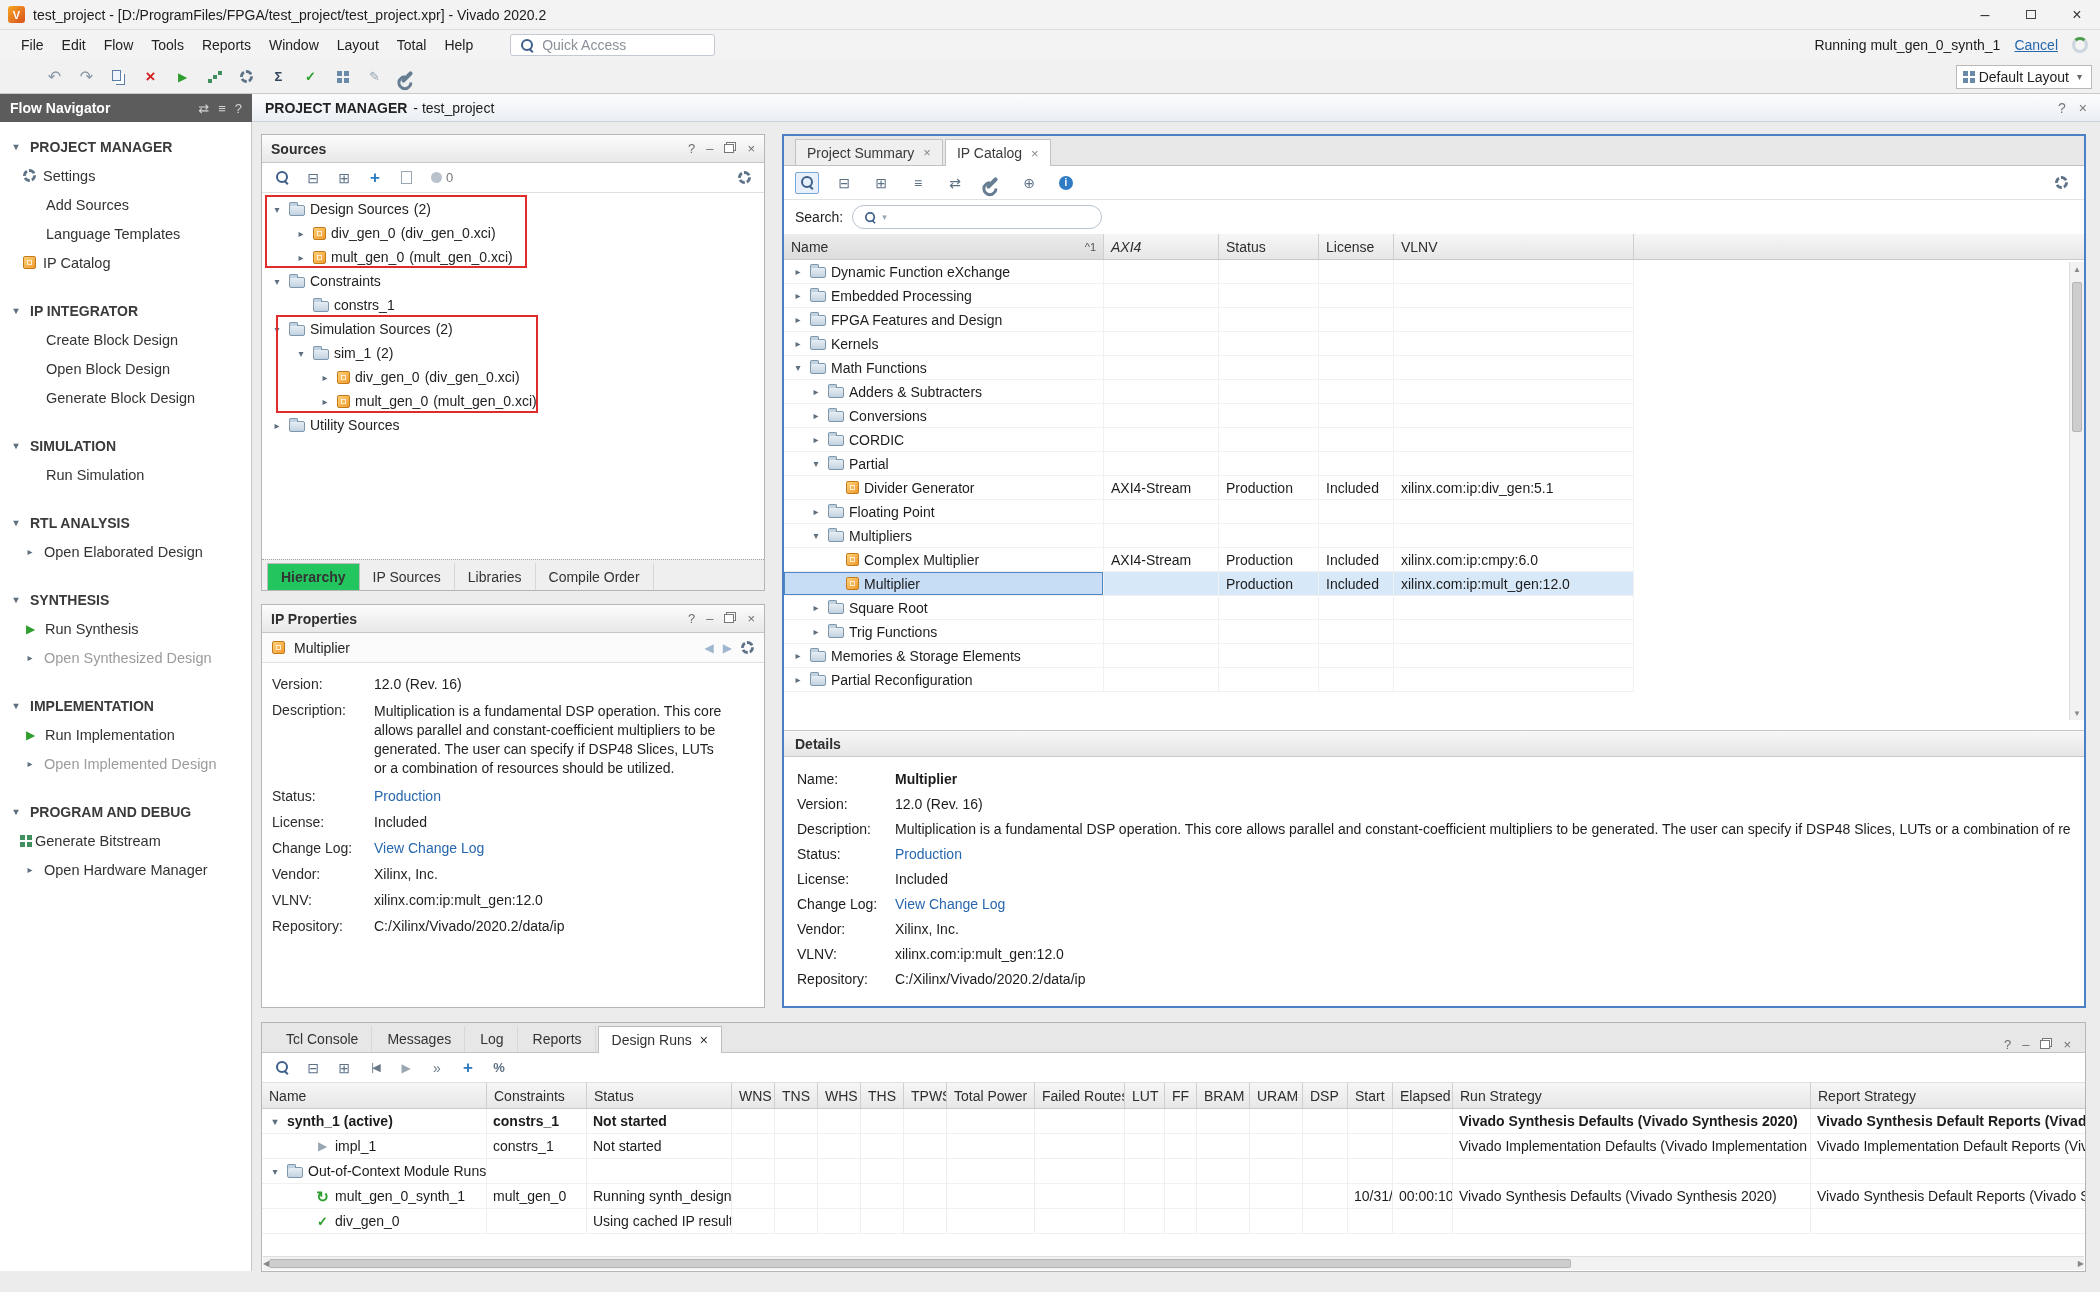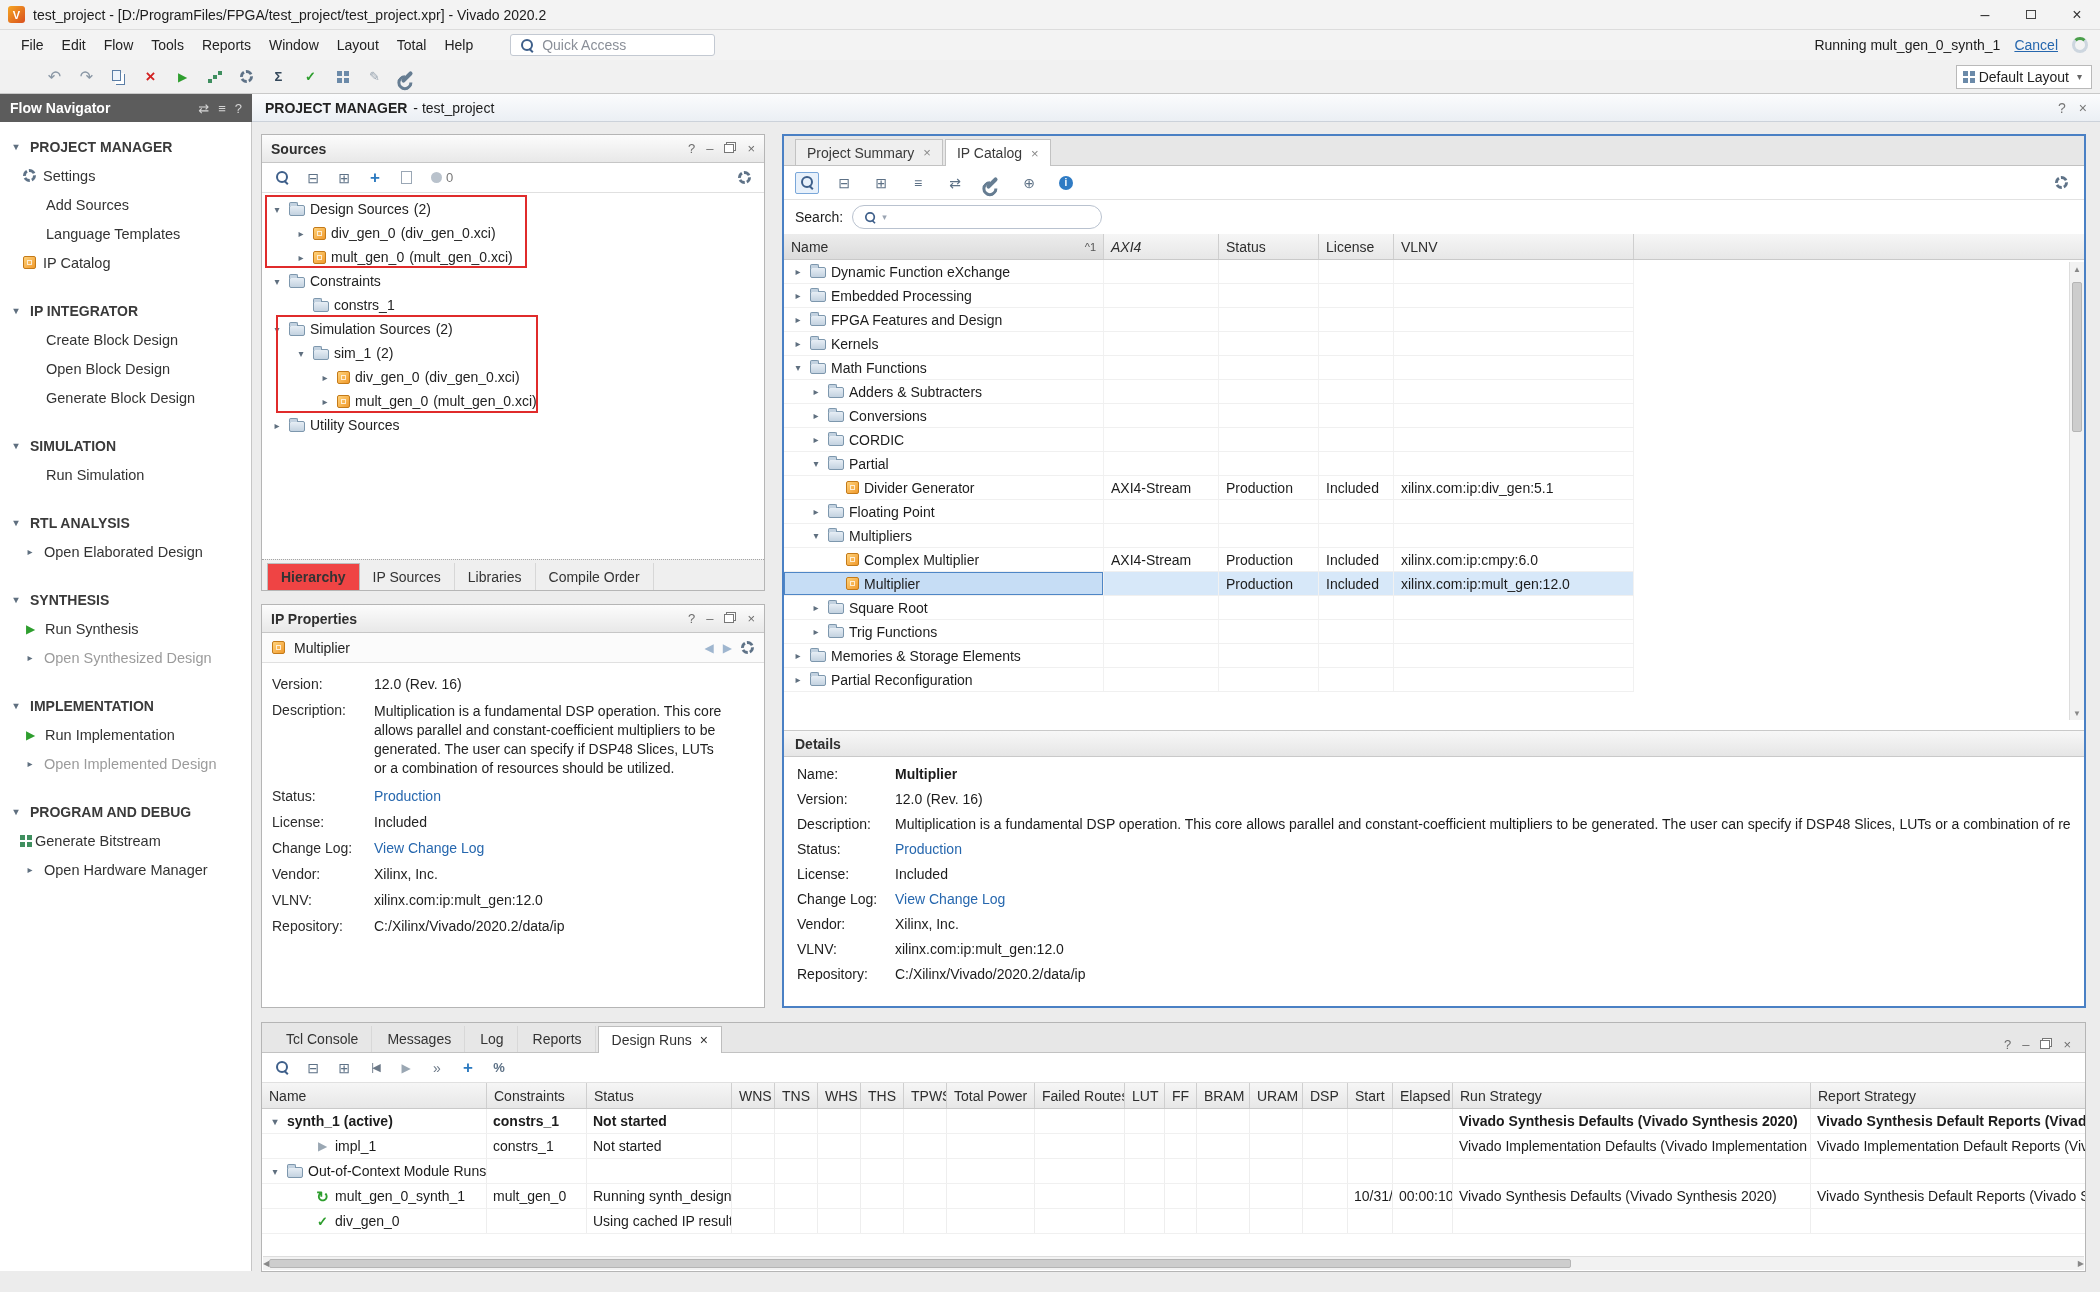--- a/index.html
+++ b/index.html
@@ -53,21 +53,21 @@
 .flexspace{flex:1}
 .src-badge{display:flex;align-items:center;gap:4px;color:#777;font-size:13px;margin-left:6px}
 .dot{width:11px;height:11px;border-radius:50%;background:#b9c2cc;display:inline-block}
 
 
 .src-tree{position:relative;flex:0 0 248px;padding-top:4px;overflow:hidden}
 .trow{height:24px;display:flex;align-items:center;gap:5px;font-size:14px;white-space:nowrap}
 .hl-box{position:absolute;border:2px solid #e02b2b;pointer-events:none}
 .src-tabs{flex:0 0 31px;background:#efefef;border-top:1px dotted #a5a5a5;display:flex;align-items:stretch;padding:3px 5px 0}
 .stab{padding:0 13px;font-size:14px;color:#333;display:flex;align-items:center;border-right:1px solid #d7d7d7}
-.stab.active{background:#ef4444;border:1px solid #bdbdbd;border-bottom:none;font-weight:bold}
+.stab.active{background:#22c55e;border:1px solid #bdbdbd;border-bottom:none;font-weight:bold}
 
 
 .ipp-sub{flex:0 0 30px;border-bottom:1px solid #e0e0e0;display:flex;align-items:center;gap:9px;padding:0 10px;background:#fbfbfb}
 .ipp-name{font-size:14px;color:#222}
 .nav{color:#9fb6cf;font-size:12px}
 .ipp-body{flex:1;padding:13px 10px;overflow:hidden}
 .fld{display:flex;margin-bottom:10px;font-size:14px;align-items:flex-start}
 .fld .lbl{flex:0 0 102px;color:#2b2b2b}
 .fld .val{color:#222}
 .fld .val.link{color:#2667ae}
@@ -93,21 +93,21 @@
 .cat-hcell,.rhcell{padding:0 7px;border-right:1px solid #cfcfcf;display:flex;align-items:center;gap:4px;overflow:hidden;white-space:nowrap;flex:0 0 auto}
 .cat-hcell.sorted{background:linear-gradient(#ececec,#dcdcdc)}
 .hfill{flex:1 1 auto;border-right:none}
 .sortind{margin-left:auto;font-size:11px;color:#555}
 .crow{display:flex;height:24px;align-items:center;font-size:14px;border-bottom:1px solid #f0f0f0;width:850px}
 .ccell{height:100%;display:flex;align-items:center;gap:5px;padding:0 7px;border-right:1px solid #f1f1f1;overflow:hidden;white-space:nowrap;flex:0 0 auto}
 .crow.selected{background:#d7e8f9}
 .crow.selected .ccell.name{background:#c6ddf5;box-shadow:inset 0 0 0 1px #4e86c6}
 .details-head{flex:0 0 27px;margin-top:38px;background:linear-gradient(#f7f7f7,#e6e6e6);border-top:1px solid #c9c9c9;border-bottom:1px solid #c9c9c9;display:flex;align-items:center;padding:0 11px;font-weight:bold;font-size:14px;color:#2f2f2f}
 .details-body{flex:1;padding:9px 13px;overflow:hidden}
-.dfld{display:flex;height:25px;align-items:flex-start;font-size:14px;white-space:nowrap;overflow:hidden}
+.dfld{display:flex;height:25px;align-items:center;font-size:14px;white-space:nowrap;overflow:hidden}
 .dfld .lbl{flex:0 0 98px}
 .dfld .val.link{color:#2667ae}
 .dfld .val.bold{font-weight:bold}
 
 
 .vscroll{position:absolute;right:0;width:15px;background:#f2f2f2;border-left:1px solid #ddd;display:flex;flex-direction:column;align-items:stretch}
 .vtrack{flex:1;position:relative}
 .vthumb{position:absolute;left:2px;right:2px;background:#cdcdcd;border:1px solid #b5b5b5;border-radius:2px}
 .sarrow{color:#888;font-size:8px;height:14px;display:flex;align-items:center;justify-content:center}
 .hscroll{position:absolute;left:1px;right:1px;bottom:1px;height:14px;background:#f2f2f2;border-top:1px solid #ddd;display:flex;align-items:center}

